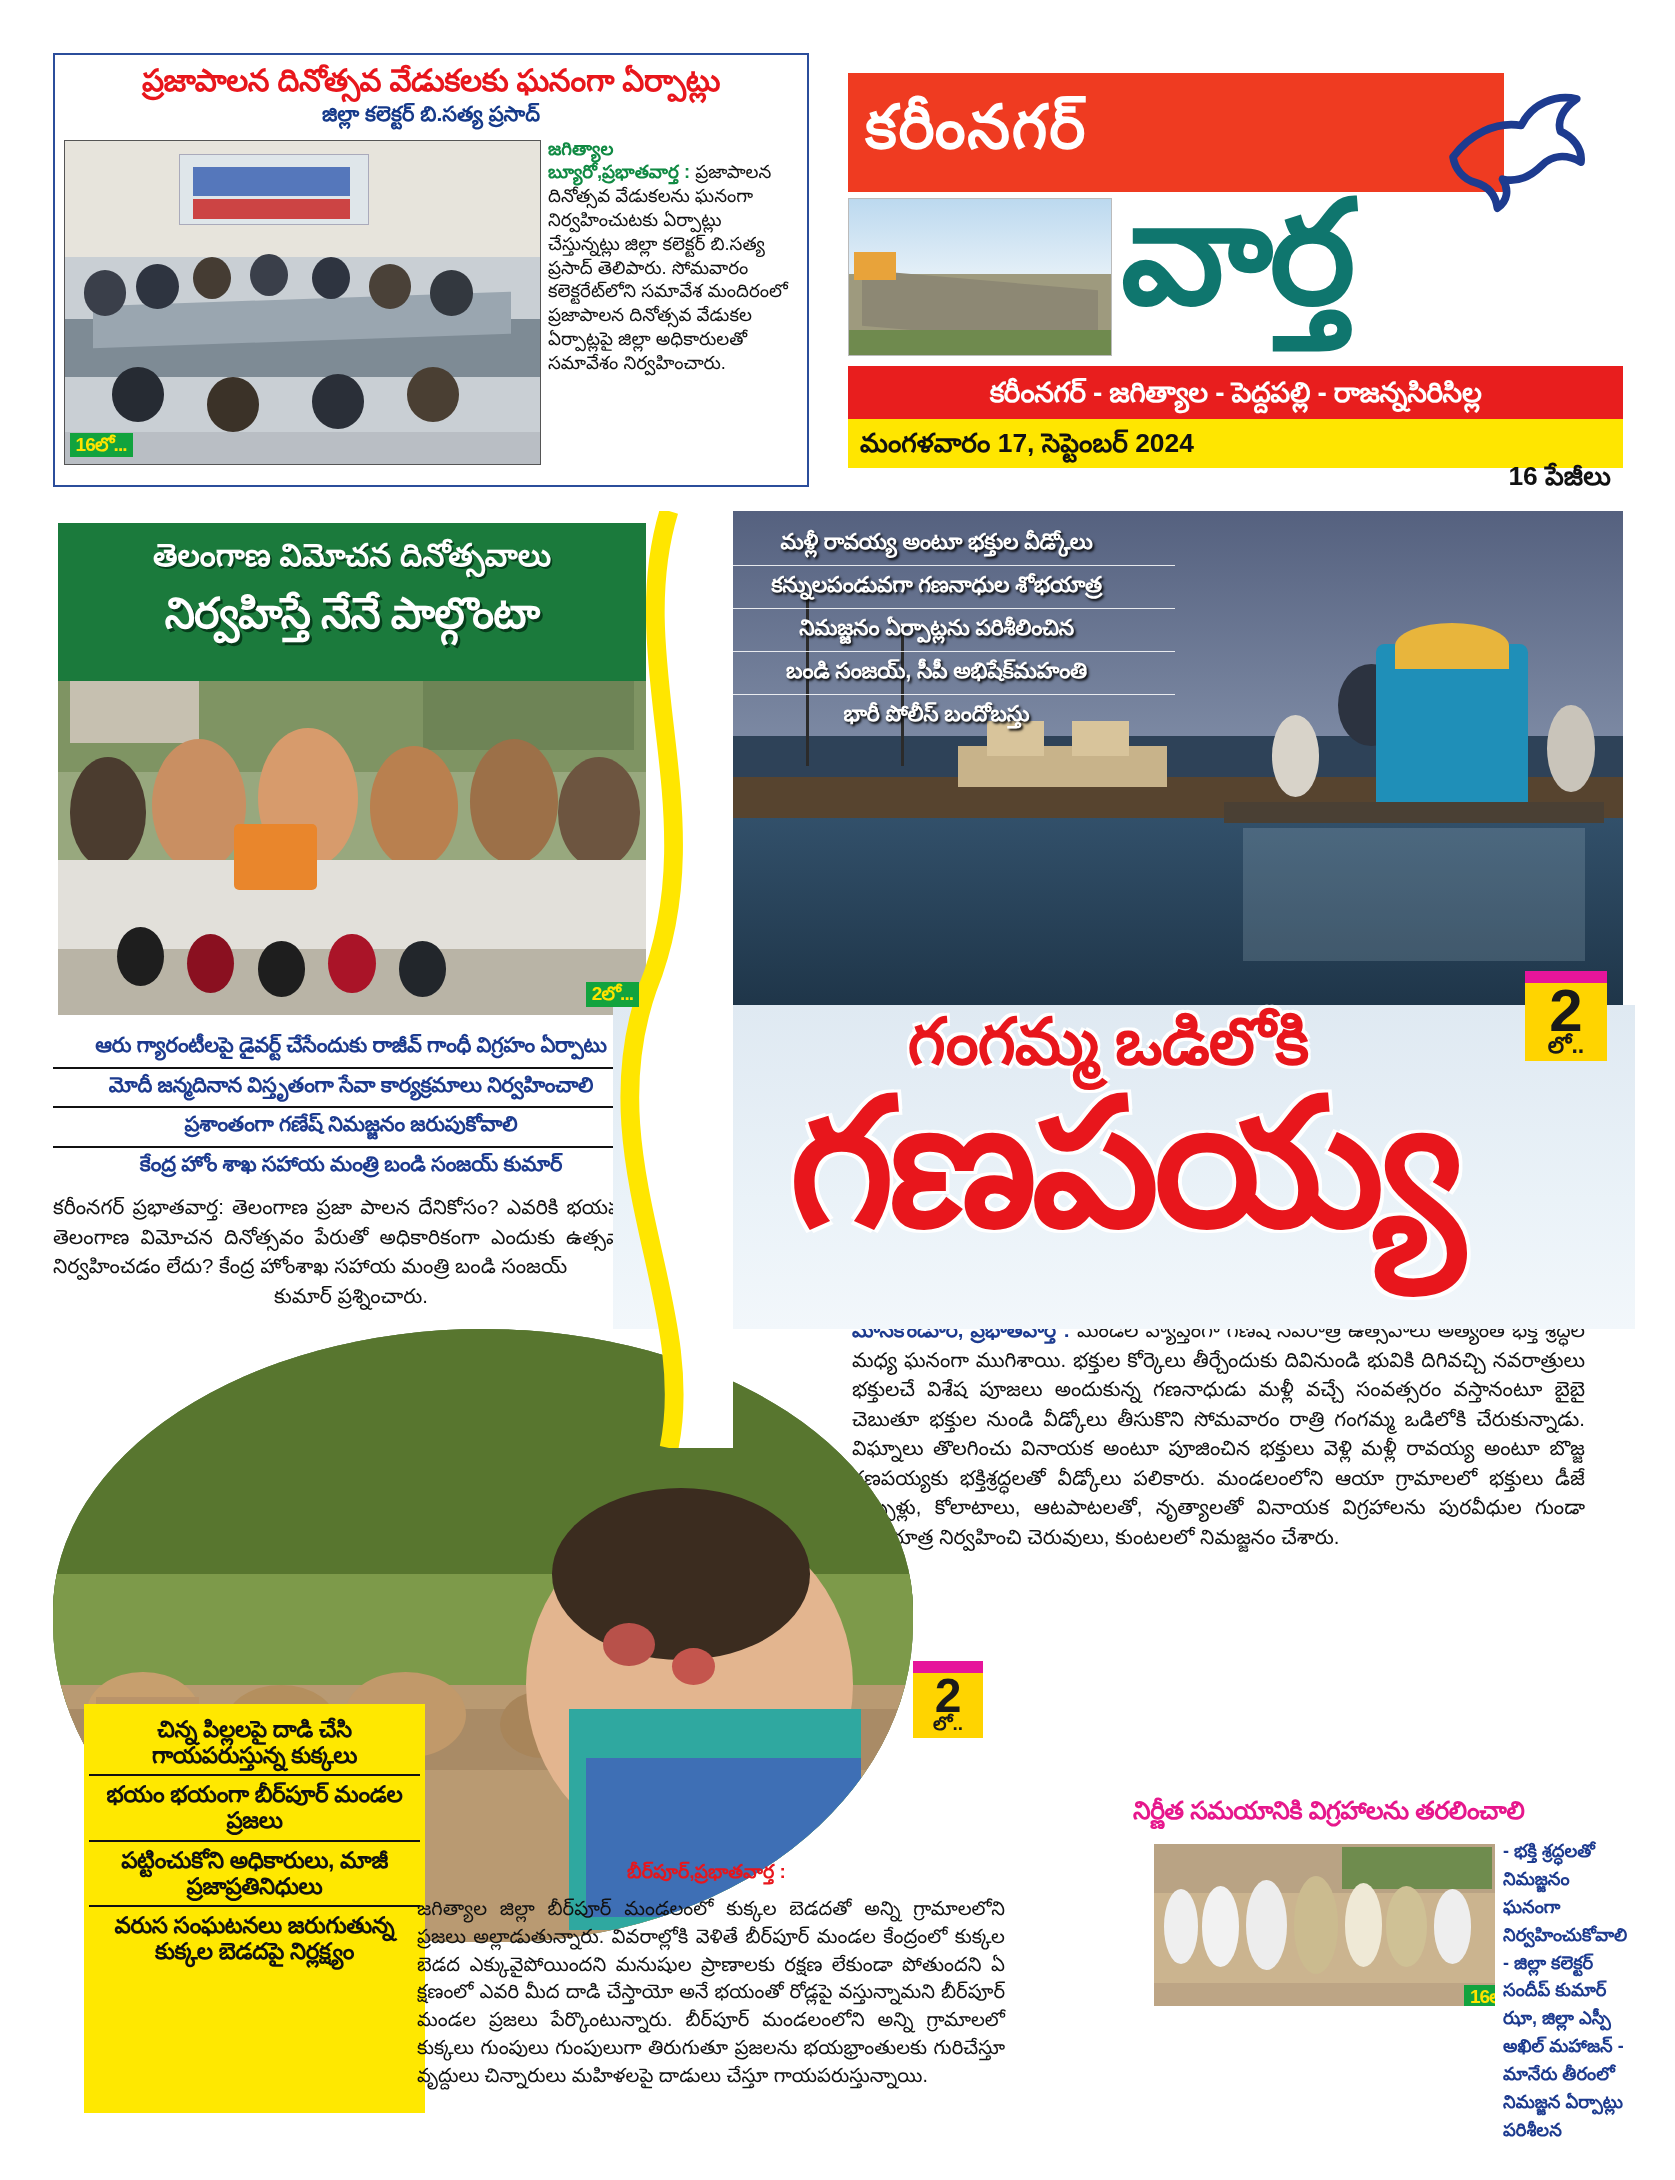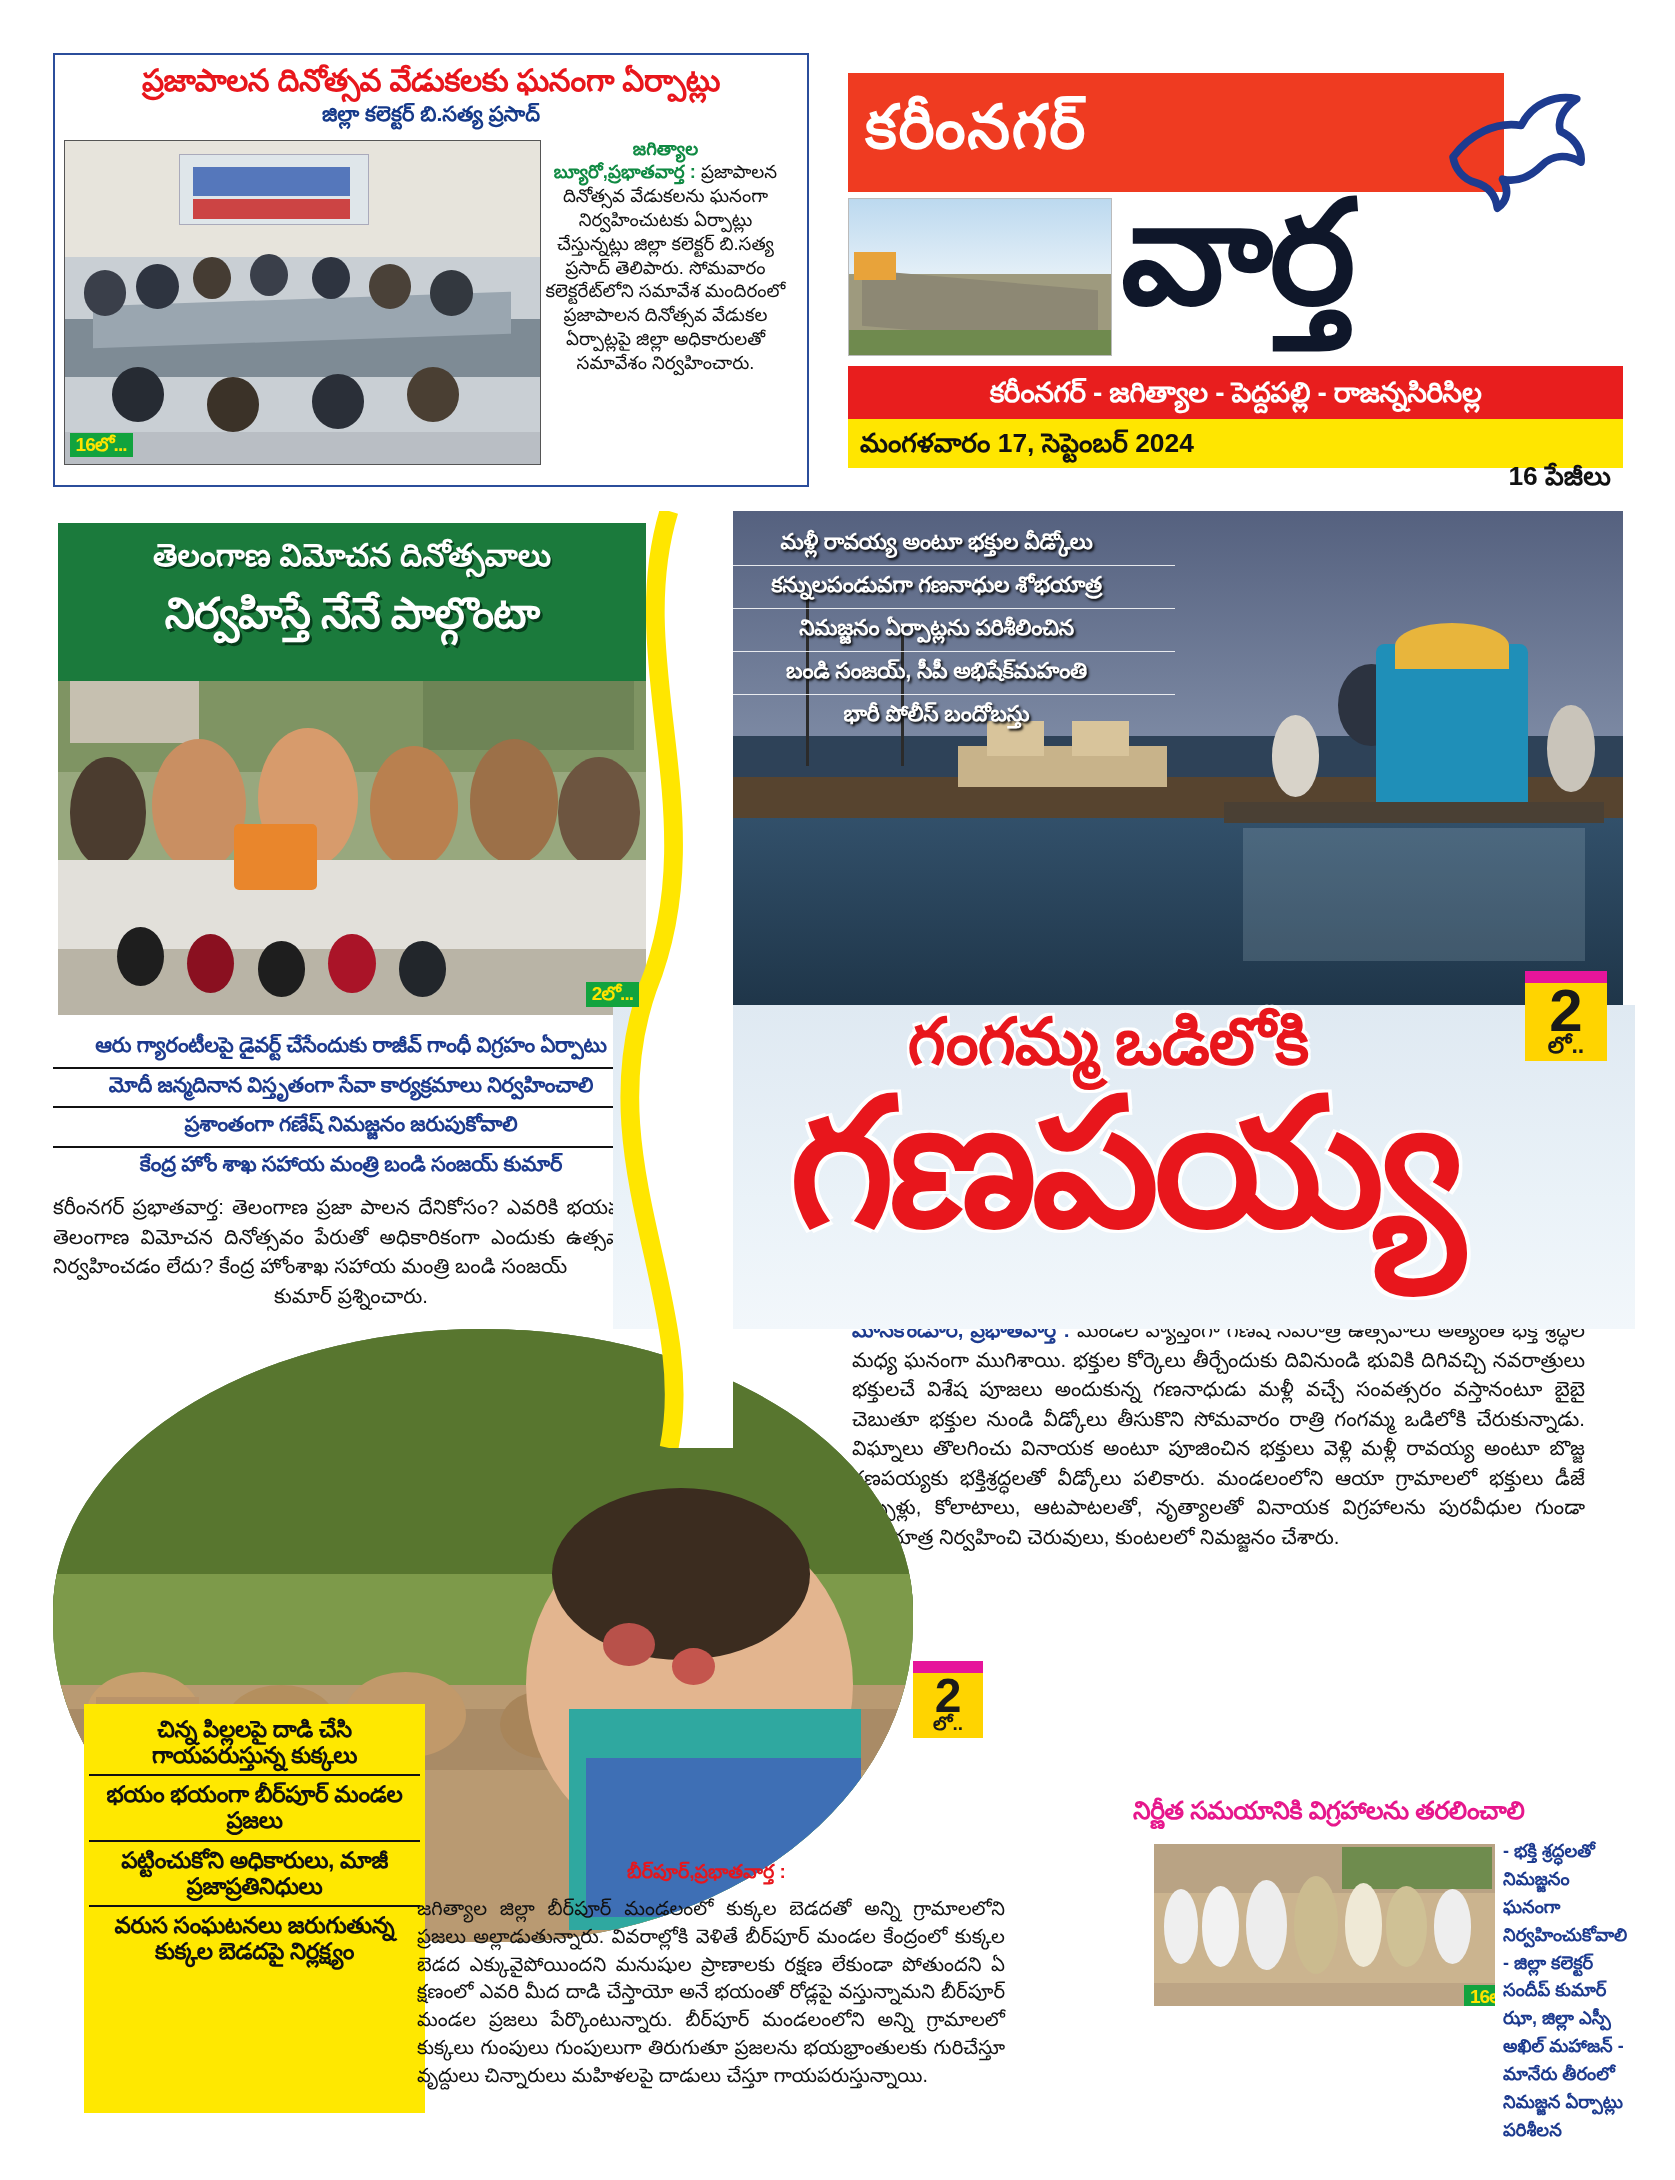--- a/index.html
+++ b/index.html
@@ -45,39 +45,39 @@
   #lead-sub {
     text-align:center; color:#163a8a; font-weight:bold;
     font-size:21px; padding:1.7px 0 6px;
   }
   #lead-body { position:relative; height:335px; }
   #lead-photo {
     position:absolute; left:8.5px; top:3.4px; width:477px; height:325px;
     border:1.7px solid #555;
   }
   #lead-text {
-    position:absolute; right:18px; top:0; width:247px;
-    font-size:18.3px; line-height:1.30; color:#111; text-align:center;
+    position:absolute; right:12px; top:0; width:247px;
+    font-size:18.3px; line-height:1.30; color:#111; text-align:left;
   }
   #lead-text .dateline { color:#108a43; font-weight:bold; }
 
   
   #masthead { position:absolute; left:848px; top:53px; width:775px; height:434px; }
   #mh-redbar {
     position:absolute; left:0; top:20.4px; width:656px; height:119px;
     background:#ef3b21;
   }
   #mh-redbar span {
     display:block; color:#fff; font-weight:bold; font-size:61px;
     letter-spacing:1.7px; padding:19px 0 0 17px;
   }
   #mh-dove { position:absolute; left:588px; top:34px; width:162px; height:128px; z-index:5; }
   #mh-vaartha {
     position:absolute; left:273px; top:128px; width:511px; height:192px;
-    color:#0f172a; font-weight:bold; font-size:145px; line-height:1;
+    color:#0f766e; font-weight:bold; font-size:145px; line-height:1;
     letter-spacing:-3.4px; z-index:3;
   }
   #mh-photo {
     position:absolute; left:0px; top:145px; width:264px; height:158px;
     border:0.9px solid #bbb;
   }
   #mh-editions {
     position:absolute; left:0; top:313px; width:775px; height:53px;
     background:#e81e1e; color:#fff; font-weight:bold; font-size:28px;
     text-align:center; line-height:53px; letter-spacing:-0.4px;

